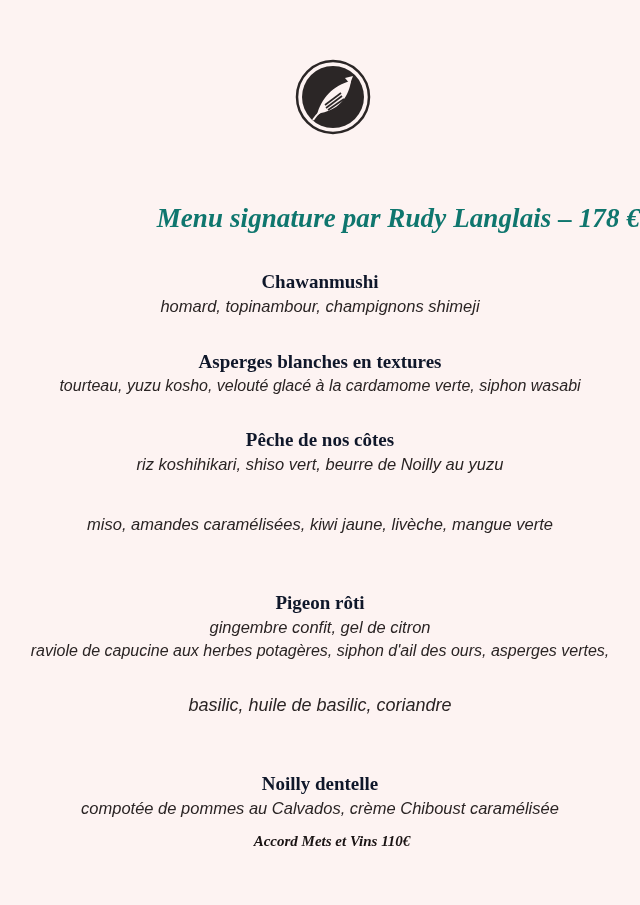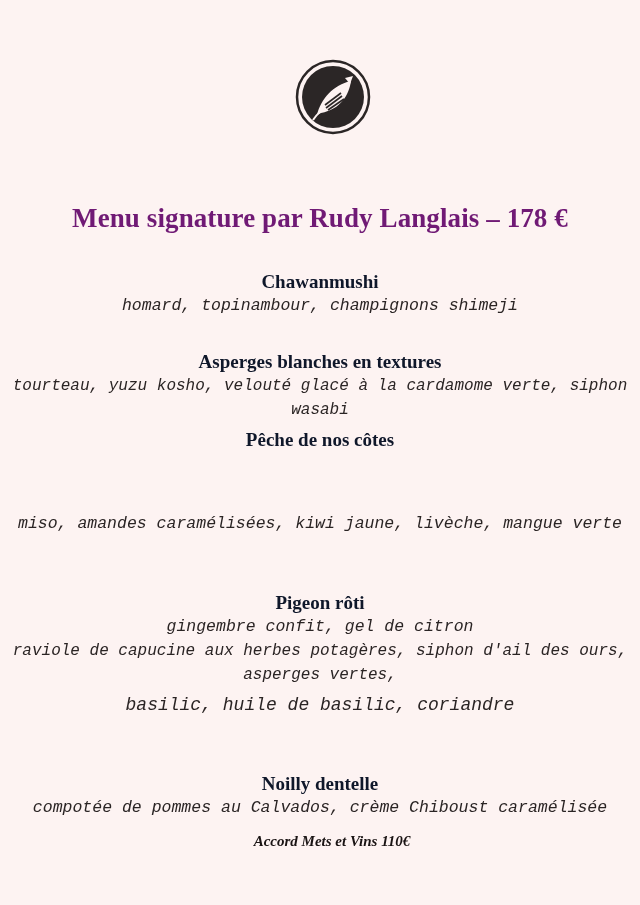--- a/index.html
+++ b/index.html
@@ -6,30 +6,30 @@
   body {
     width: 640px; height: 905px; overflow: hidden;
     background: #fdf3f2;
     font-family: "DejaVu Serif", "Liberation Serif", serif;
     color: #1a1414;
     position: relative;
   }
   .logo { position: absolute; left: 295px; top: 59px; width: 76px; height: 76px; }
   .title {
     position: absolute; left: 0; right: 0; top: 203px;
-    text-align: center; font-family: "Liberation Serif", serif;
-    font-size: 27px; font-weight: bold; letter-spacing: 0.1px; color: #701a75;
+    text-align: right; font-family: "Liberation Serif", serif;
+    font-size: 27px; font-weight: bold; letter-spacing: 0.1px; color: #0f766e; font-style: italic;
   }
   .course { position: absolute; left: 0; right: 0; text-align: center; }
   .course .name {
     font-family: "Liberation Serif", serif; font-weight: bold;
     font-size: 19px; line-height: 24px; color: #0f172a;
   }
   .course .desc {
-    font-family: Liberation Mono, monospace; font-style: italic;
+    font-family: Liberation Sans, sans-serif; font-style: italic;
     font-size: 16.5px; line-height: 24px; color: #2a2424;
   }
   .pairing {
     position: absolute; left: 0; right: 0; top: 833px; text-align: center;
     font-family: "Liberation Serif", serif; font-style: italic; font-weight: bold;
     font-size: 15px; color: #1a1414; padding-left: 24px;
   }
 </style>
 </head>
 <body>
@@ -56,20 +56,21 @@
   <div class="desc">homard, topinambour, champignons shimeji</div>
 </div>
 
 <div class="course" style="top:350px">
   <div class="name">Asperges blanches en textures</div>
   <div class="desc" style="font-size:16px">tourteau, yuzu kosho, velouté glacé à la cardamome verte, siphon wasabi</div>
 </div>
 
 <div class="course" style="top:428px">
   <div class="name">Pêche de nos côtes</div>
+  <div class="desc">riz koshihikari, shiso vert, beurre de Noilly au yuzu</div>
 </div>
 
 <div class="course" style="top:508px">
   <div class="desc" style="margin-top:4px">miso, amandes caramélisées, kiwi jaune, livèche, mangue verte</div>
 </div>
 
 <div class="course" style="top:591px">
   <div class="name">Pigeon rôti</div>
   <div class="desc">gingembre confit, gel de citron</div>
   <div class="desc" style="font-size:16px">raviole de capucine aux herbes potagères, siphon d'ail des ours, asperges vertes,</div>

